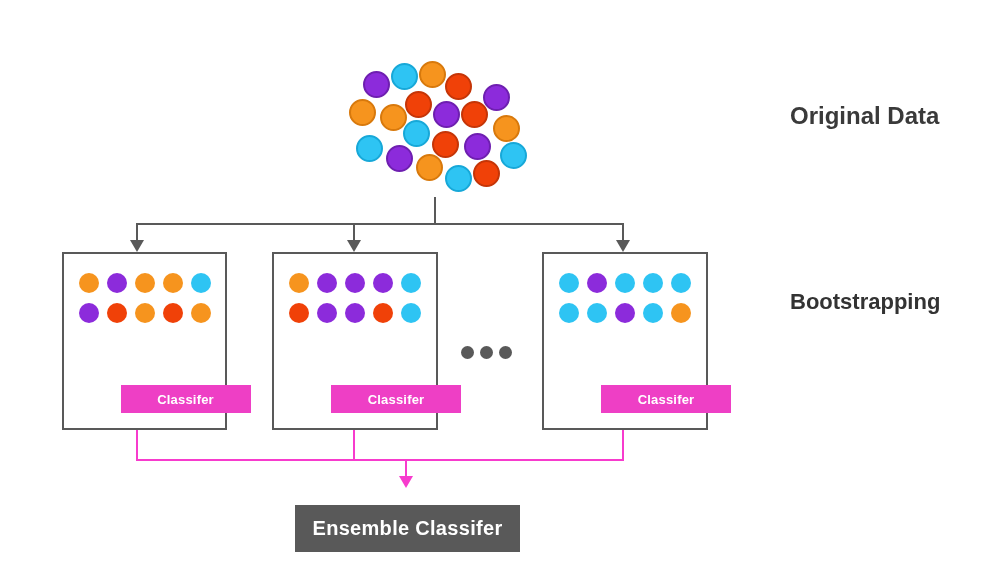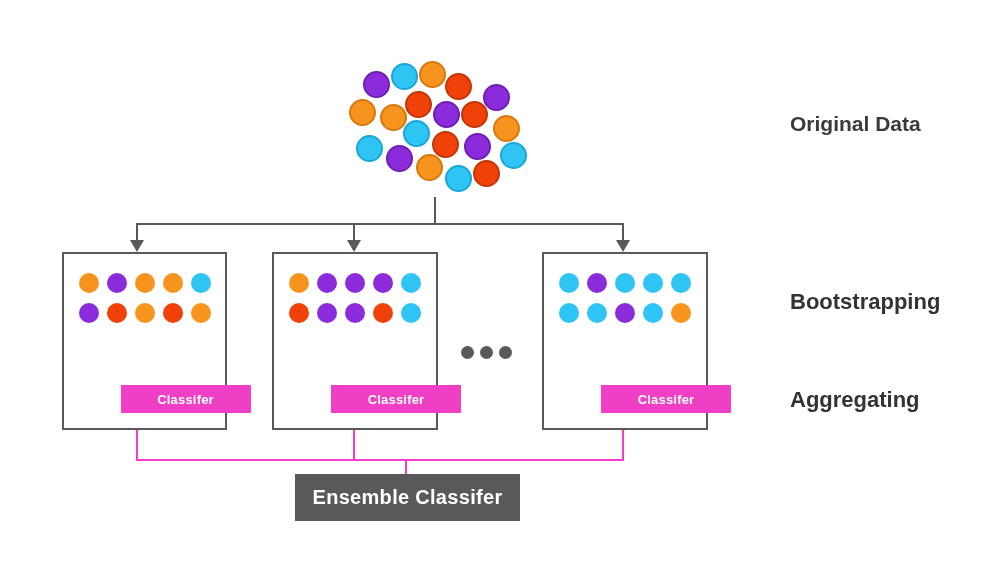--- a/index.html
+++ b/index.html
@@ -68,42 +68,42 @@
     position: absolute;
     left: 461px; top: 346px;
     display: flex;
     gap: 6px;
   }
   .dot { width: 13px; height: 13px; border-radius: 50%; background: #595959; }
 
   
   .ensemble-box {
     position: absolute;
-    left: 295px; top: 474px;
+    left: 295px; top: 505px;
     width: 225px; height: 47px;
     background: #595959;
     color: #ffffff;
     font-size: 20px;
     font-weight: 700;
     display: flex;
     align-items: center;
     justify-content: center;
     letter-spacing: 0.3px;
   }
 
   
   .stage-label {
     position: absolute;
     left: 790px;
     font-size: 22px;
     font-weight: 700;
     color: #333333;
     white-space: nowrap;
   }
-  .stage-label.original { top: 112px; font-size: 21px; font-weight: 600; color: #3A3A3A; }
+  .stage-label.original { top: 102px; font-size: 24px; font-weight: 600; color: #3A3A3A; }
   .stage-label.bootstrapping { top: 289px; }
   .stage-label.aggregating { top: 387px; }
   .stage-label.bagging { top: 480px; color: #6F6F6F; }
 
   
   svg.connectors { position: absolute; inset: 0; pointer-events: none; }
   .gline { stroke: #595959; stroke-width: 2; fill: none; }
   .garrow { fill: #595959; }
   .pline { stroke: #F73BCD; stroke-width: 2; fill: none; }
   .parrow { fill: #F73BCD; }
@@ -216,15 +216,14 @@
   <div class="ellipsis">
     <span class="dot"></span>
     <span class="dot"></span>
     <span class="dot"></span>
   </div>
 
   <div class="ensemble-box">Ensemble Classifer</div>
 
   <div class="stage-label original">Original Data</div>
   <div class="stage-label bootstrapping">Bootstrapping</div>
-  <div class="stage-label aggregating">Aggregating</div>
 
 </div>
 
 </body></html>

